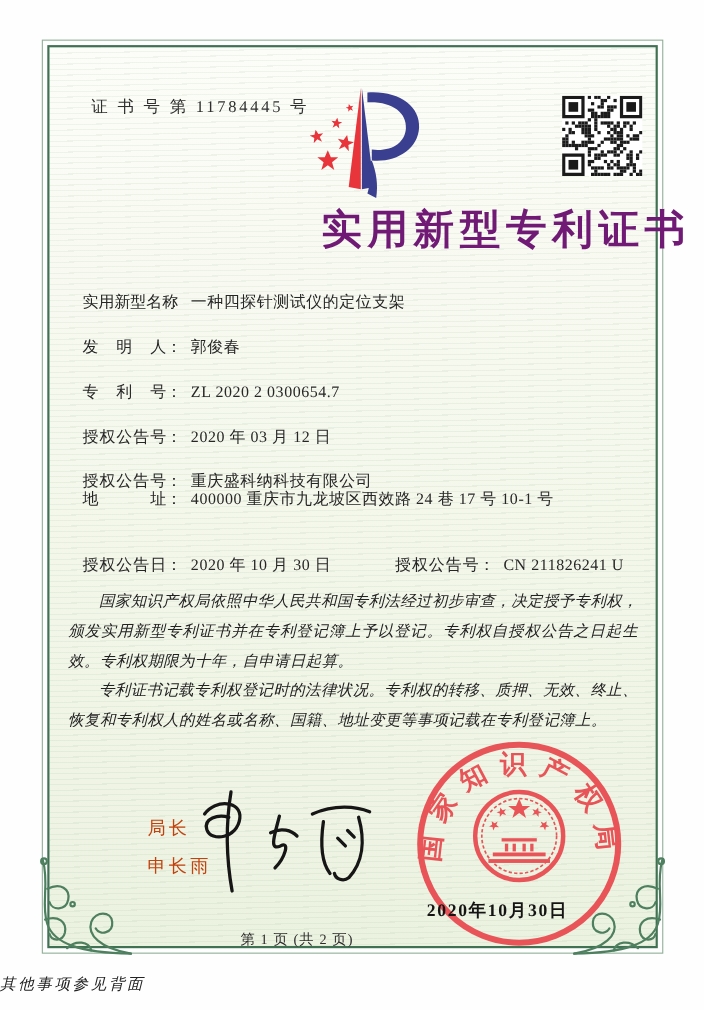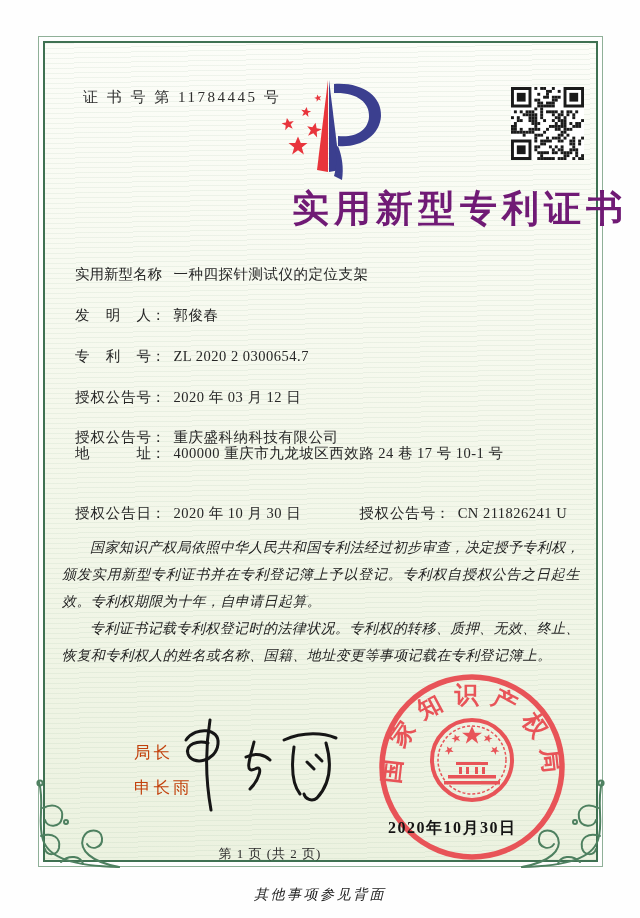--- a/index.html
+++ b/index.html
@@ -33,21 +33,21 @@
   .paras p{margin:0;text-indent:2em;}
 
   
   .signer{position:absolute;left:100px;top:736px;font-size:16.5px;color:#c2410c;letter-spacing:3px;line-height:2.1;margin-left:34px;}
   .signature{position:absolute;left:166px;top:710px;width:182px;height:108px;}
   .seal{position:absolute;left:372px;top:670px;width:200px;height:195px;}
   .seal-date{position:absolute;left:388px;top:818px;font-size:16px;font-weight:600;color:#141414;letter-spacing:1.5px;white-space:nowrap;}
 
   
   .page-info{position:absolute;left:0;top:845px;width:540px;text-align:center;font-size:13px;color:#2c2c2c;letter-spacing:1px;}
-  .footer-note{position:absolute;left:0;top:886px;width:640px;text-align:center;font-size:14px;color:#222;font-style:italic;letter-spacing:2.5px;}
+  .footer-note{position:absolute;left:0;top:886px;width:640px;font-size:14px;color:#222;font-style:italic;letter-spacing:2.5px;}
 
   .ornament{position:absolute;width:112px;height:92px;}
   .ornament.bl{left:33px;top:778px;}
   .ornament.br{left:496px;top:778px;transform:scaleX(-1);}
 </style>
 </head>
 <body>
 
 <div class="page">
 

